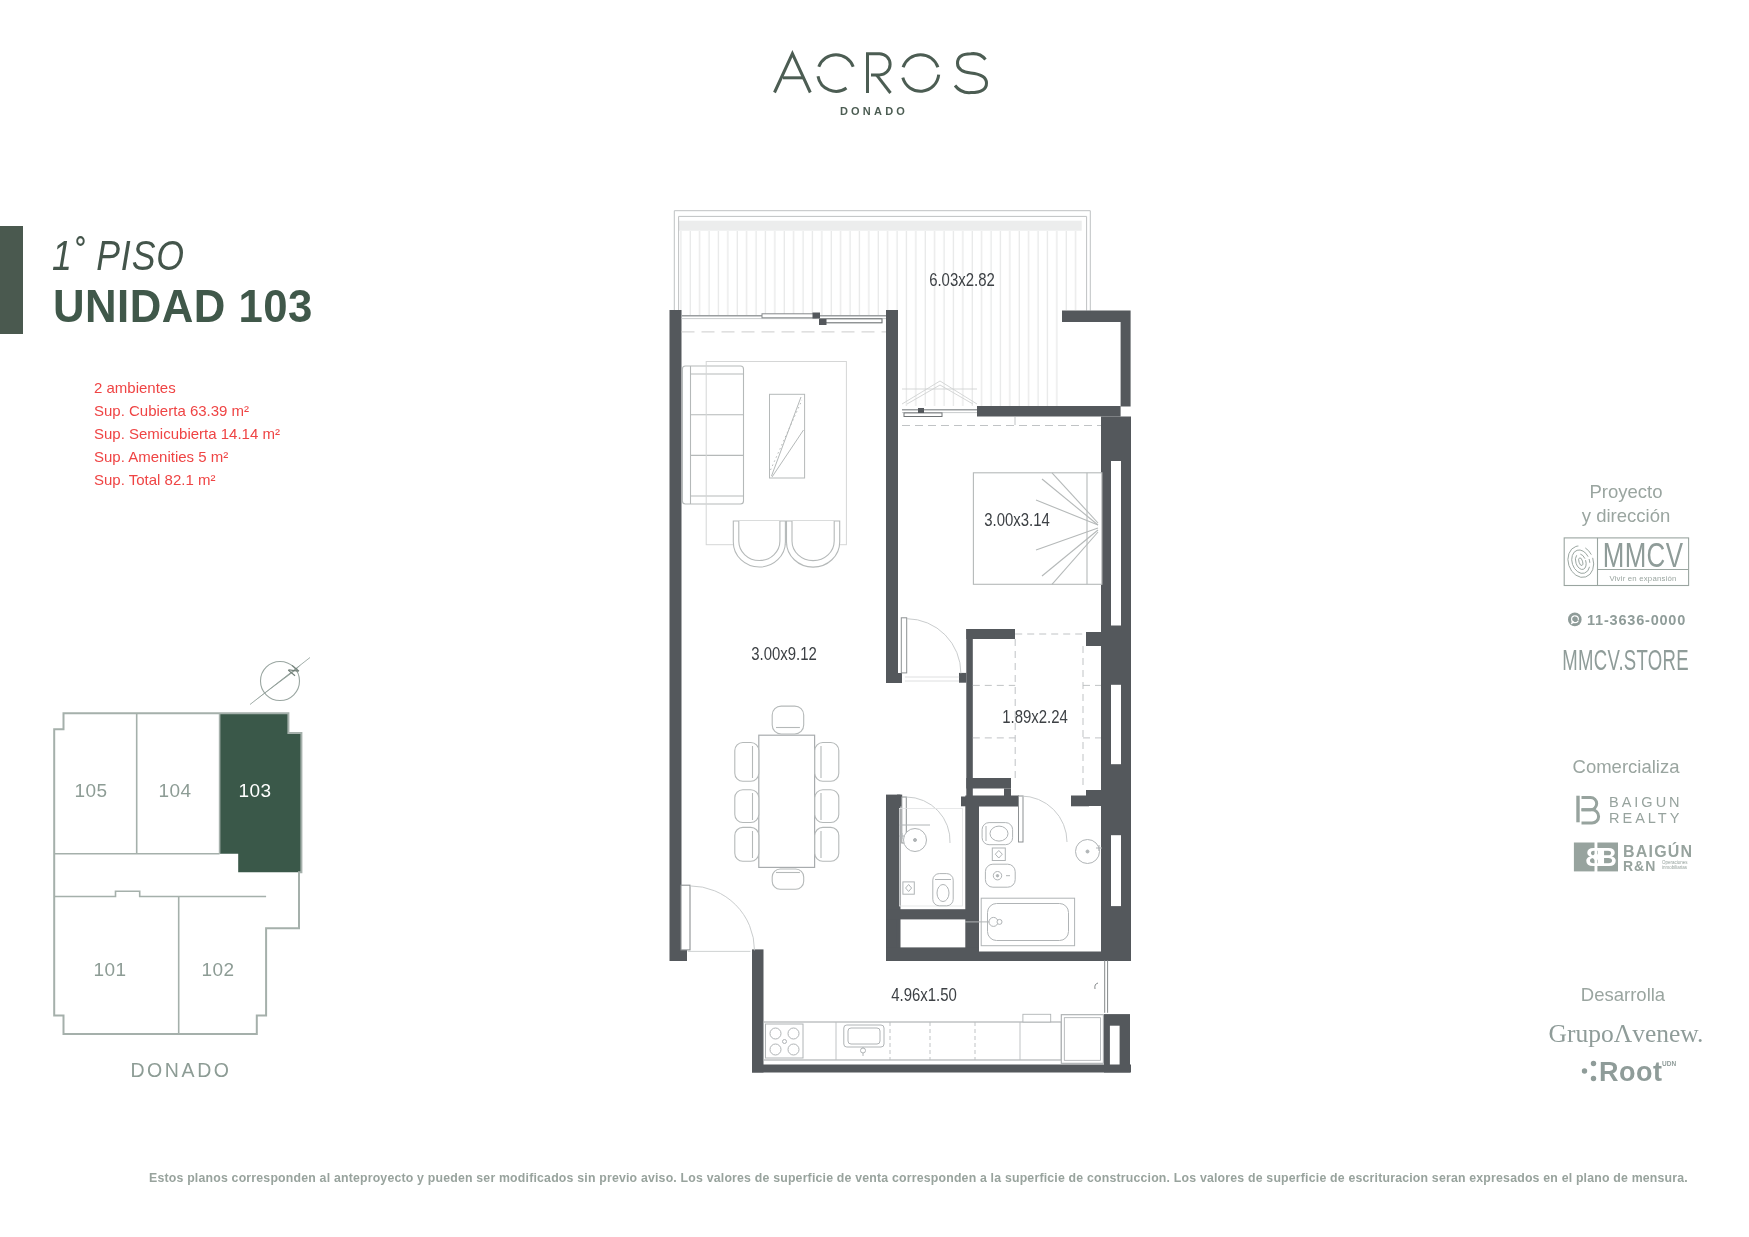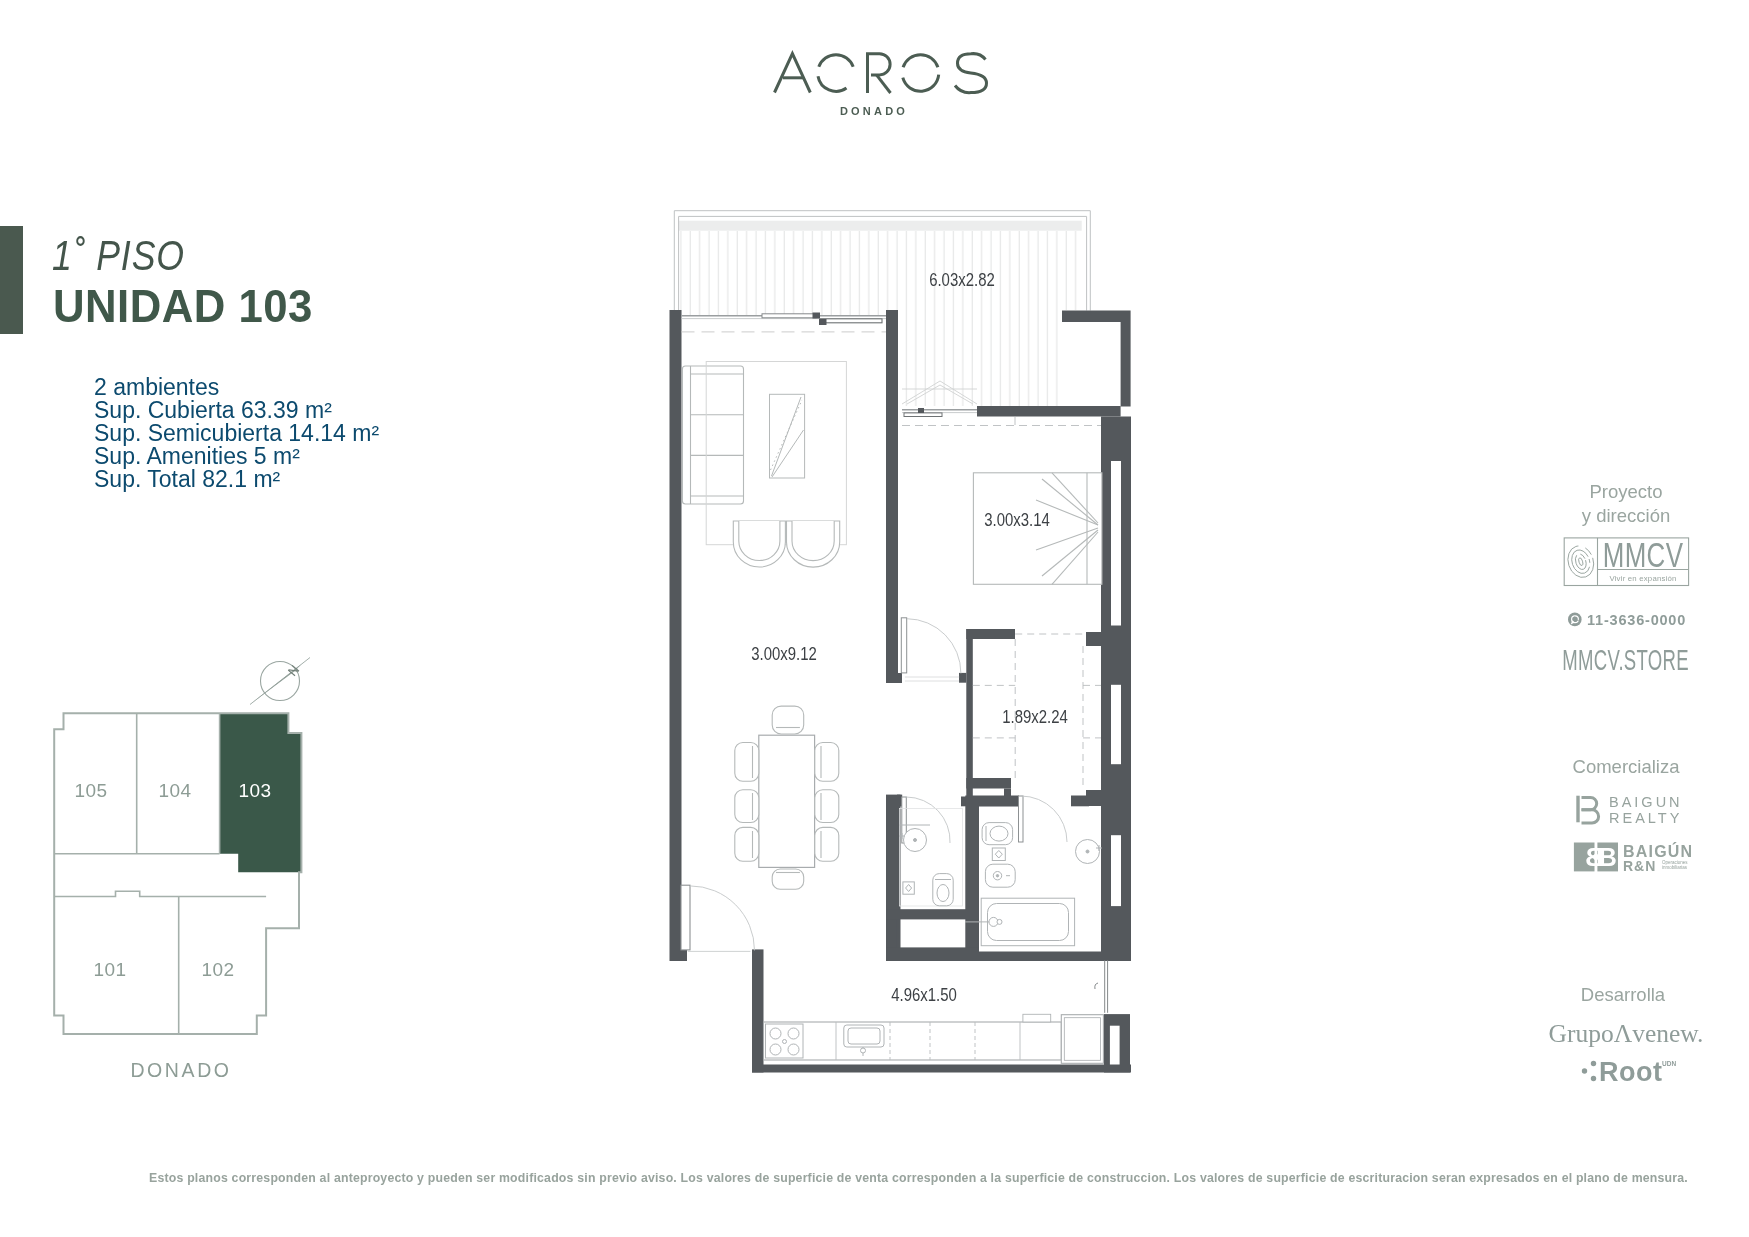--- a/index.html
+++ b/index.html
@@ -30,21 +30,21 @@
 
   <text x="874" y="114.5" text-anchor="middle" font-size="11" font-weight="bold" letter-spacing="3.2" fill="#4c5d53">DONADO</text>
 </svg>
 
 <div class="abs" style="left:0;top:226px;width:23px;height:108px;background:#4a594f"></div>
 
 <div class="abs" style="left:52px;top:232px;font-style:italic;font-size:42px;color:#44554b;letter-spacing:1px;transform:scaleX(0.85);transform-origin:0 0">1˚ PISO</div>
 
 <div class="abs" style="left:53px;top:279px;font-weight:bold;font-size:46.5px;color:#40584a;letter-spacing:0.5px;transform:scaleX(0.94);transform-origin:0 0">UNIDAD 103</div>
 
-<div class="abs" style="left:94px;top:376px;font-size:23px;line-height:23px;color:#0c4a6e">
+<div class="abs" style="left:94px;top:376px;font-size:15px;line-height:23px;color:#ef4444">
   2 ambientes<br>
   Sup. Cubierta 63.39 m²<br>
   Sup. Semicubierta 14.14 m²<br>
   Sup. Amenities 5 m²<br>
   Sup. Total 82.1 m²
 </div>
 
 <svg class="abs" style="left:30px;top:645px" width="295" height="450" viewBox="30 645 295 450">
 
   <g stroke="#9aa6a1" fill="none">

